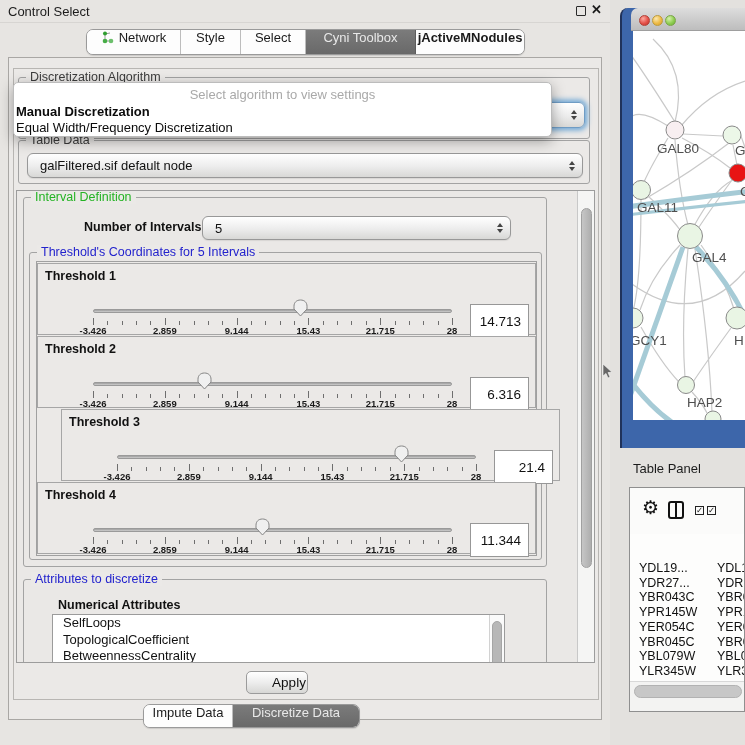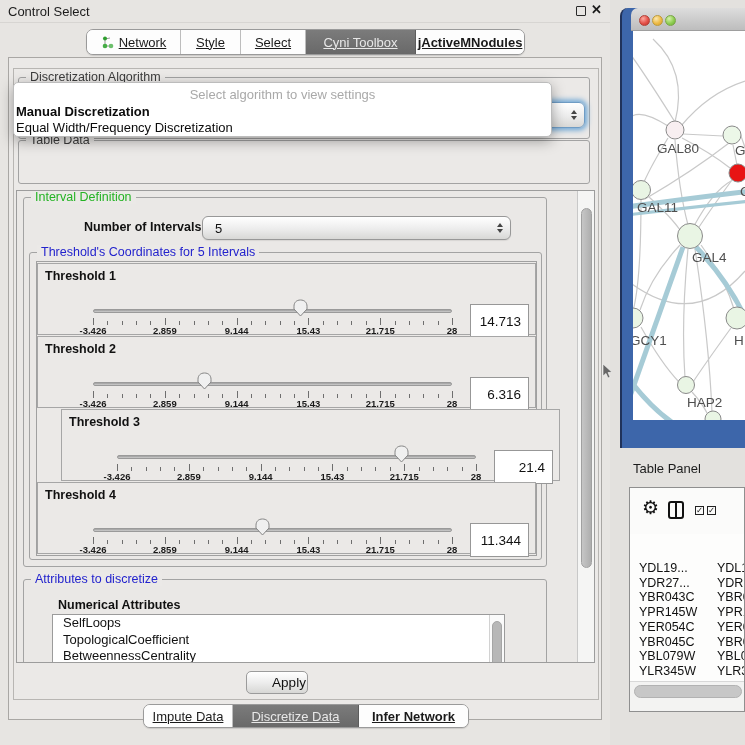--- a/index.html
+++ b/index.html
@@ -9,21 +9,21 @@
 
   
   .cp-window { left:0; top:0; width:610px; height:745px; background:#e7e5e2; }
   .cp-titlebar { left:0; top:0; width:610px; height:23px; border-bottom:1px solid #d7d5d2; }
   .cp-title { left:8px; top:4px; font-size:13px; color:#1c1c1c; }
   .win-float { left:576px; top:6px; width:10px; height:10px; border:1.5px solid #2a2a2a; border-radius:1px; }
   .win-close { left:591px; top:2px; font-size:13px; font-weight:bold; color:#1a1a1a; }
 
   
   .segbar { display:flex; border:1px solid #9a9a9a; border-radius:7px; overflow:hidden; background:#fff; box-shadow:0 1px 1px rgba(0,0,0,.12); }
-  .seg { display:flex; align-items:center; justify-content:center; gap:5px; font-size:13px; color:#1a1a1a; background:#fdfdfd; border-right:1px solid #bdbdbd;text-decoration:underline; }
+  .seg { display:flex; justify-content:center; gap:5px; font-size:13px; color:#1a1a1a; background:#fdfdfd; border-right:1px solid #bdbdbd; }
   .seg:last-child { border-right:none; }
   .seg.sel { background:linear-gradient(#7b7b7b,#696969); color:#e8e8e8; border-color:#5d5d5d; }
 
   .outer-panel { left:8px; top:57px; width:594px; height:663px; border:1px solid #a9a7a4; background:#ebe9e7; }
   .inner-panel { left:13px; top:68px; width:586px; height:632px; border:1px solid #b8b6b3; }
 
   .group { position:absolute; border:1px solid #a3a3a3; border-radius:3px; }
   .group-title { position:absolute; top:-8px; left:7px; background:#ebe9e7; padding:0 4px; font-size:12.5px; white-space:nowrap; }
   .t-green { color:#24b324; }
   .t-blue { color:#2323cd; }
@@ -144,20 +144,27 @@
   </div>
 
   <div class="abs algo-popup">
     <div class="popup-hint">Select algorithm to view settings</div>
     <div class="popup-item bold">Manual Discretization</div>
     <div class="popup-item plain">Equal Width/Frequency Discretization</div>
   </div>
 
   <div class="group" style="left:18px; top:140px; width:572px; height:44px;">
     <span class="group-title t-dark">Table Data</span>
+    <div class="combo" style="left:8px; top:12px; width:556px; height:25px;">
+      <span>galFiltered.sif default node</span>
+      <span class="arrows">
+          <i class="up"></i>
+          <i class="dn"></i>
+        </span>
+    </div>
   </div>
 
   <div class="abs scrollpane">
 
     <div class="group" style="left:6px; top:6px; width:524px; height:370px;">
       <span class="group-title t-green">Interval Definition</span>
 
       <span class="abs bold" style="left:60px; top:22px; font-size:12.5px;">Number of Intervals</span>
       <div class="combo" style="left:178px; top:18px; width:309px; height:24px;">
         <span>5</span>
@@ -374,23 +381,20 @@
   </div>
 
   <div class="abs apply-btn">Apply</div>
 
   <div class="abs segbar" style="left:143px; top:704px; height:24px;">
     <div class="seg" style="width:89px;">
         <span>Impute Data</span>
       </div>
     <div class="seg sel" style="width:126px;">
         <span>Discretize Data</span>
-      </div>
-    <div class="seg" style="width:109px;">
-        <span class="bold">Infer Network</span>
       </div>
   </div>
 </div>
 
 <div class="abs right-bg"></div>
 
 <div class="abs net-window"></div>
 <div class="abs net-titlebar">
   <div class="light red"></div>
   <div class="light yellow"></div>

